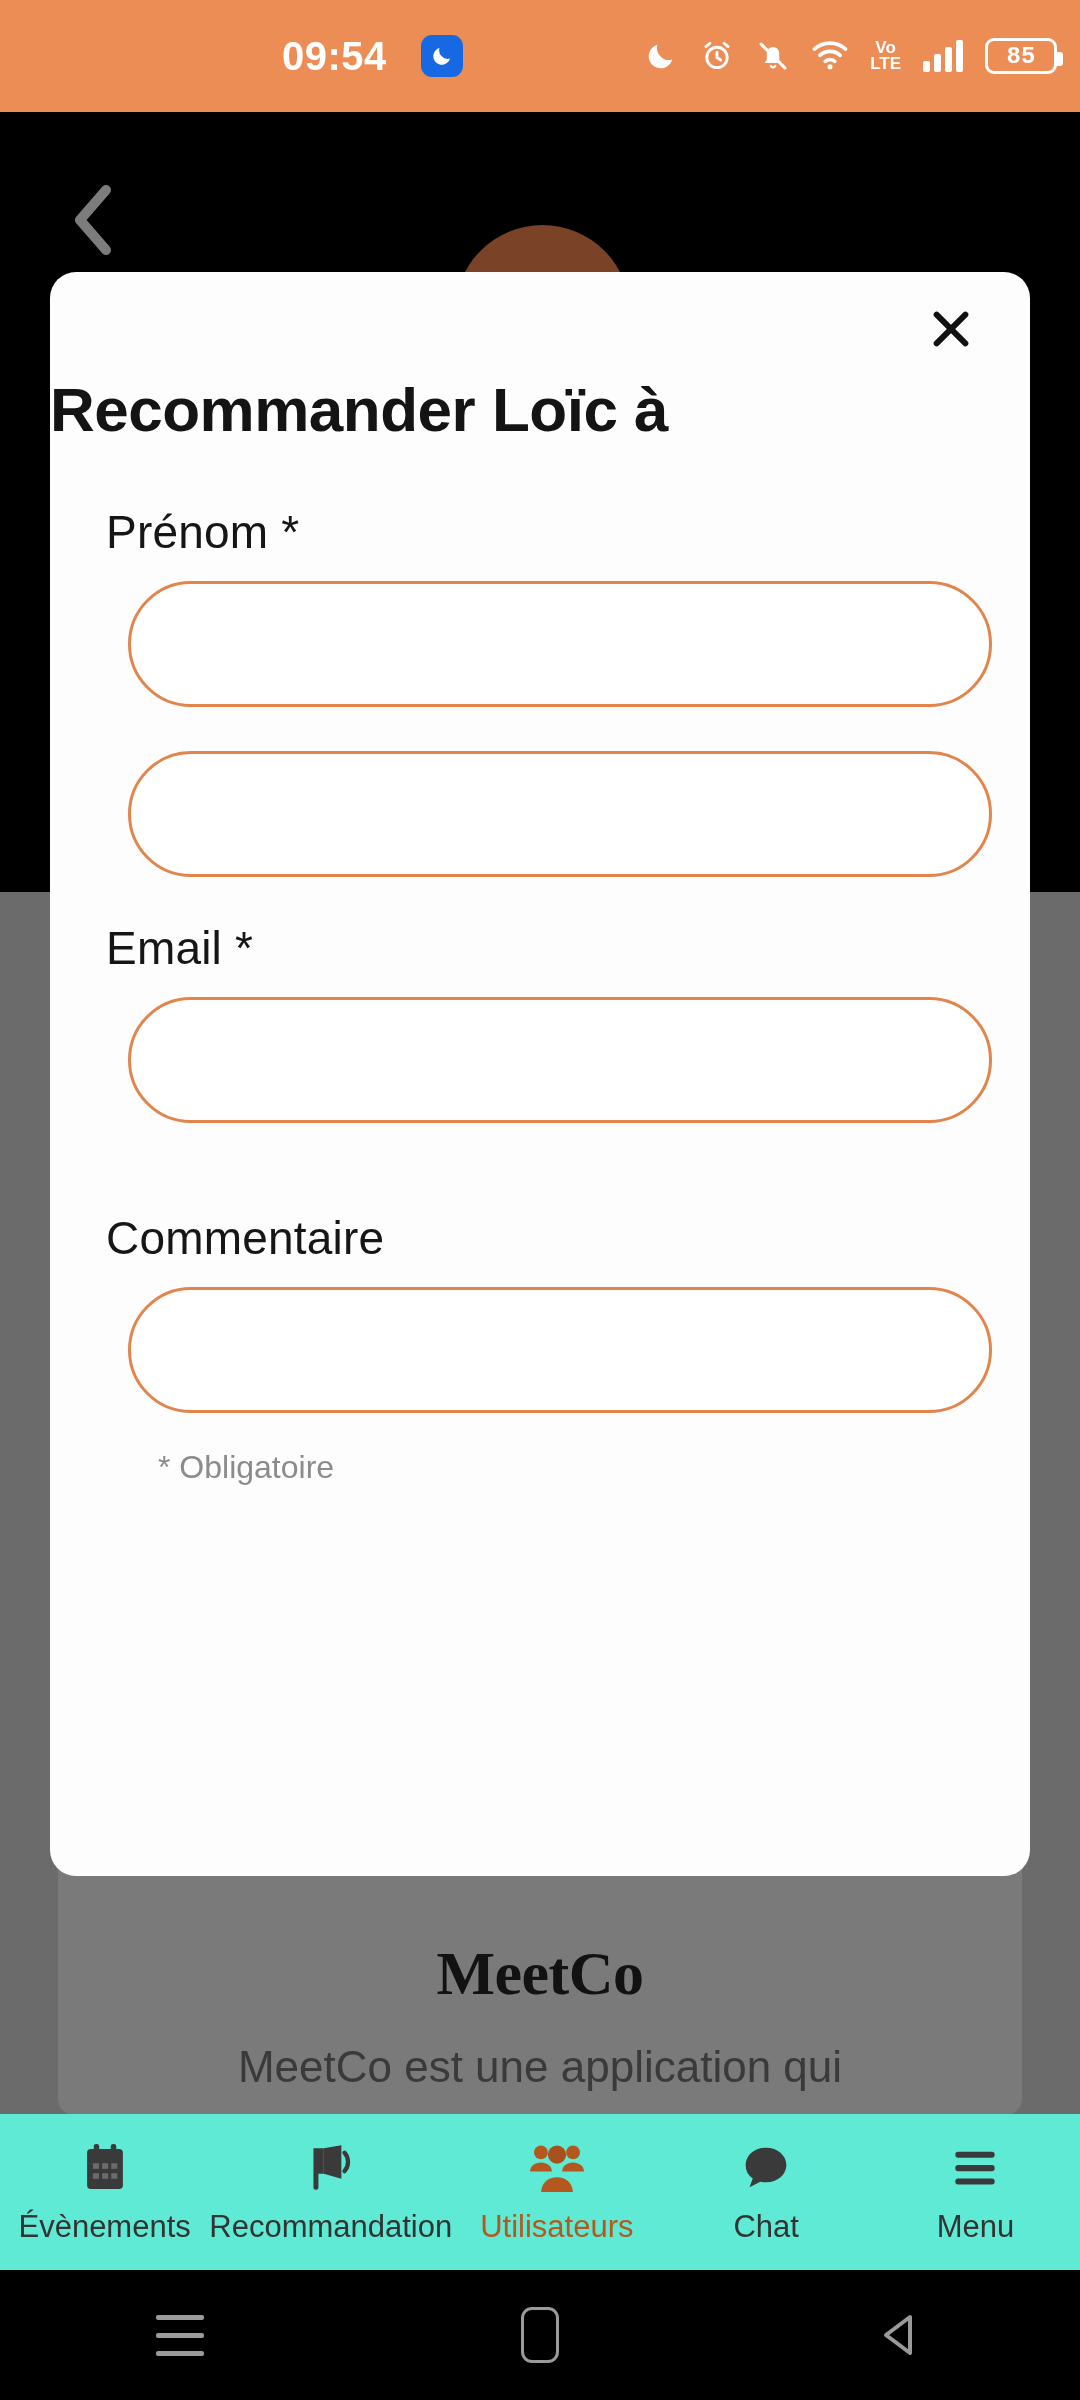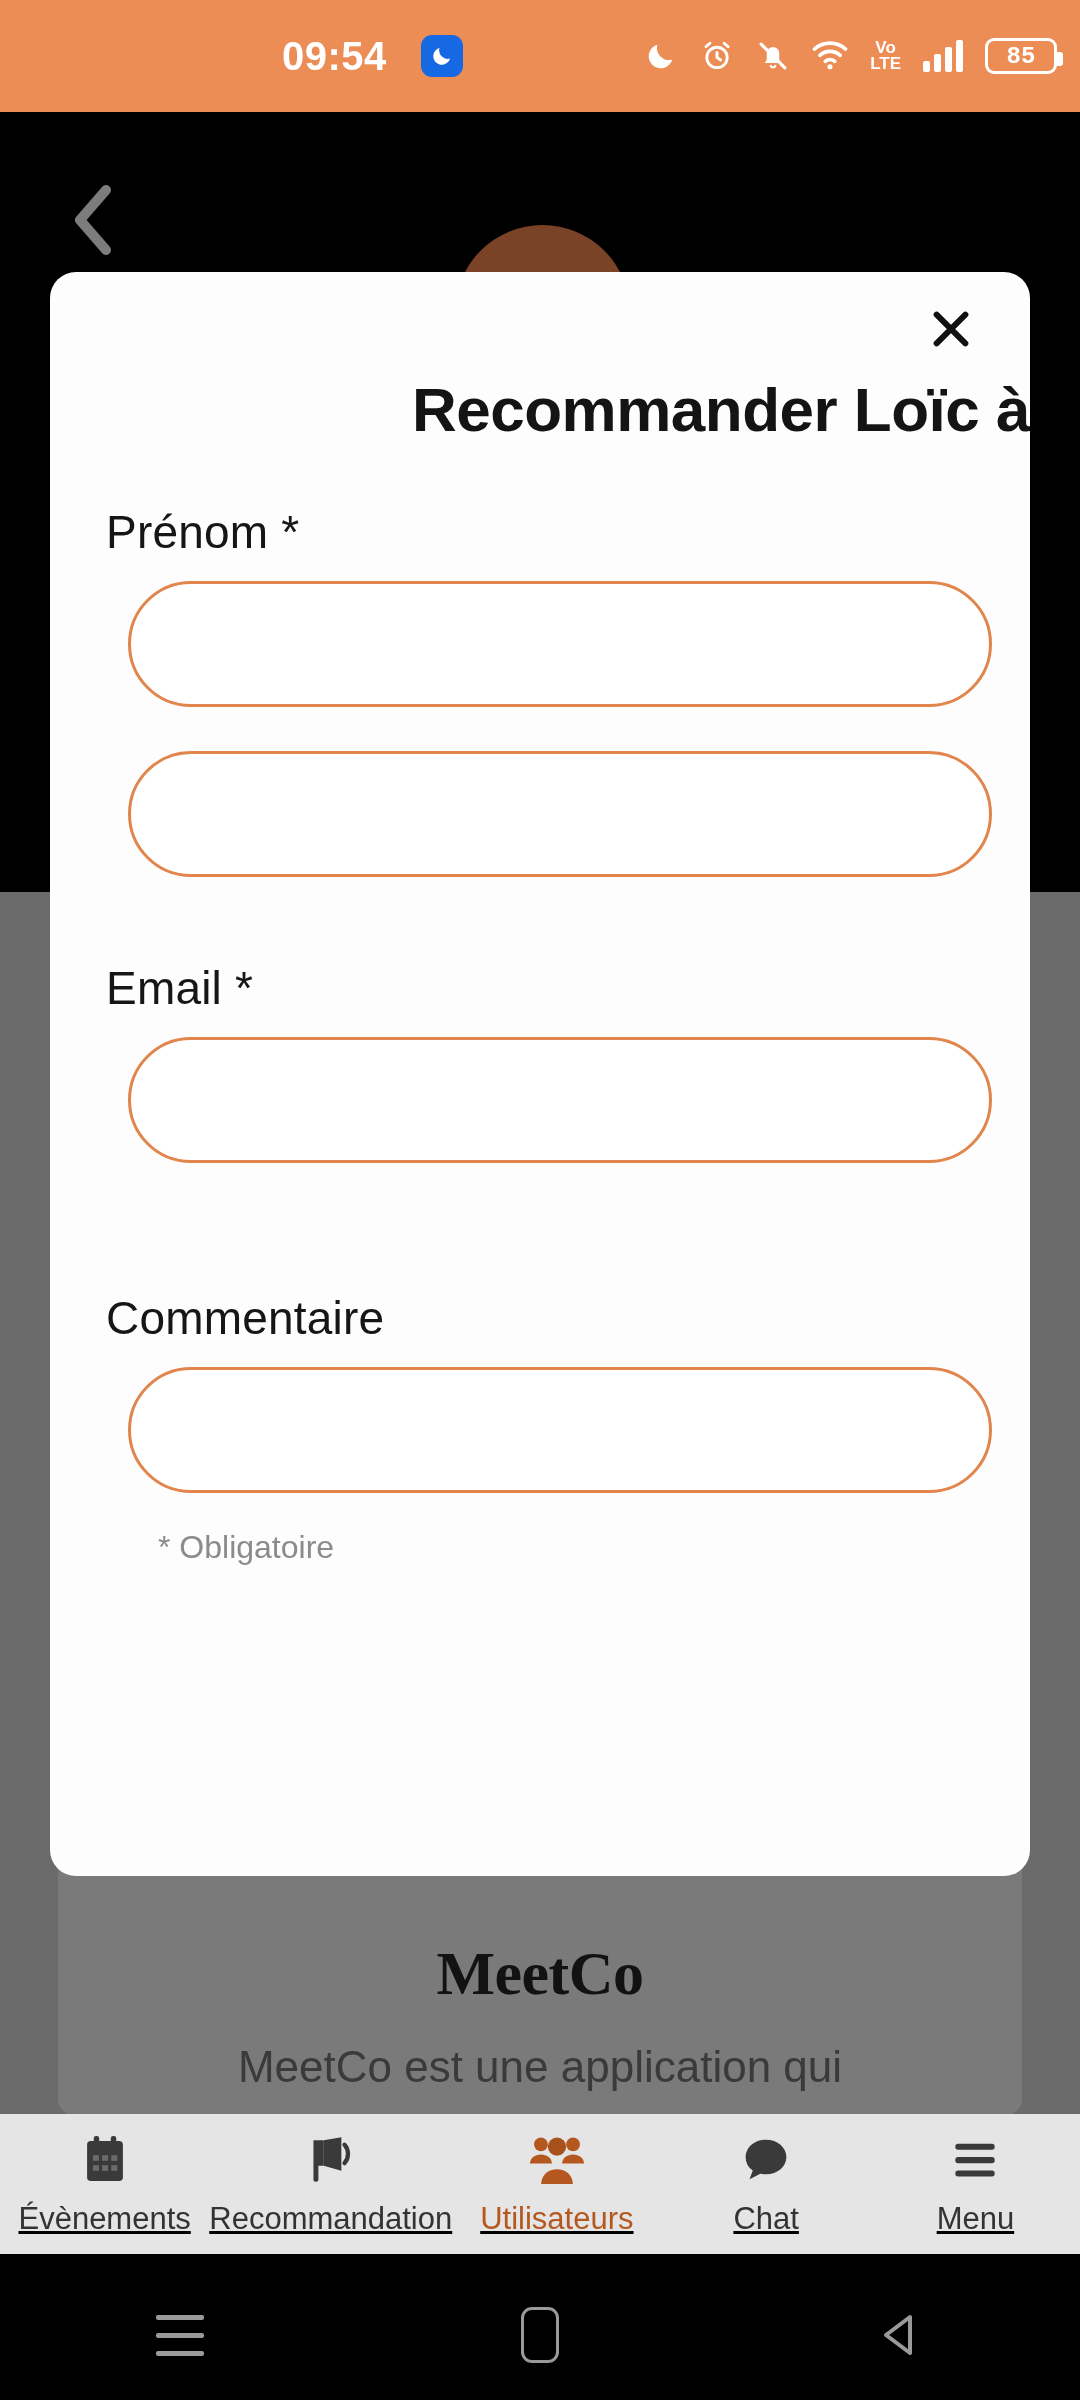--- a/index.html
+++ b/index.html
@@ -118,33 +118,32 @@
     z-index:6;
     overflow:hidden;
   }
   #modal-close {
     position:absolute; right:40px; top:18px;
     width:78px; height:78px;
     display:flex; align-items:center; justify-content:center;
   }
   #modal-title {
     margin-top:102px;
-    text-align:right;
+    text-align:left;
     color:#141414;
     font-size:62px; font-weight:700;
     letter-spacing:-0.5px;
   }
   .field-group { padding:0 56px; }
   .field-group.first { margin-top:60px; }
   .field-label {
     color:#161616;
     font-size:46px; font-weight:400;
     margin-bottom:22px;
     letter-spacing:0.2px;
-    margin-top:40px;
   }
   .field-input {
     width:864px; height:126px;
     border:3px solid #E2854D;
     border-radius:63px;
     background:#fff;
     font-family:"Liberation Sans", sans-serif;
     font-size:40px;
     color:#222;
     padding:0 44px;
@@ -156,25 +155,24 @@
   #required-note {
     margin-top:36px;
     padding-left:108px;
     color:#8B8B8B;
     font-size:32px; font-weight:400;
   }
 
   
   #tabbar {
     position:absolute; left:0; top:2114px;
-    width:1080px; height:140px;
-    background:#e5e5e5;
+    width:1080px; height:156px;
+    background:#5eead4;
     display:flex; align-items:center;
     z-index:5;
-    text-decoration:underline;
   }
   .tab {
     flex:1;
     display:flex; flex-direction:column;
     align-items:center; justify-content:center;
     gap:12px;
     height:100%;
   }
   .tab-icon { height:58px; display:flex; align-items:center; justify-content:center; }
   .tab-label {

